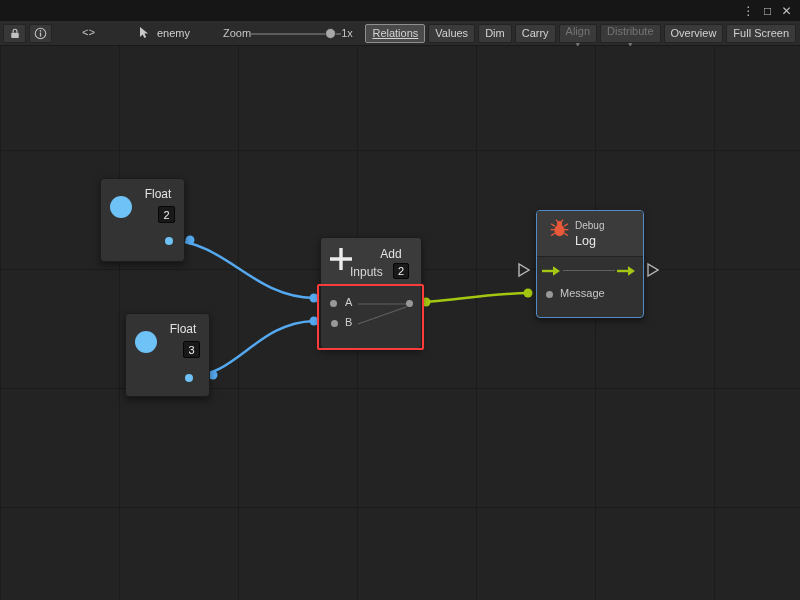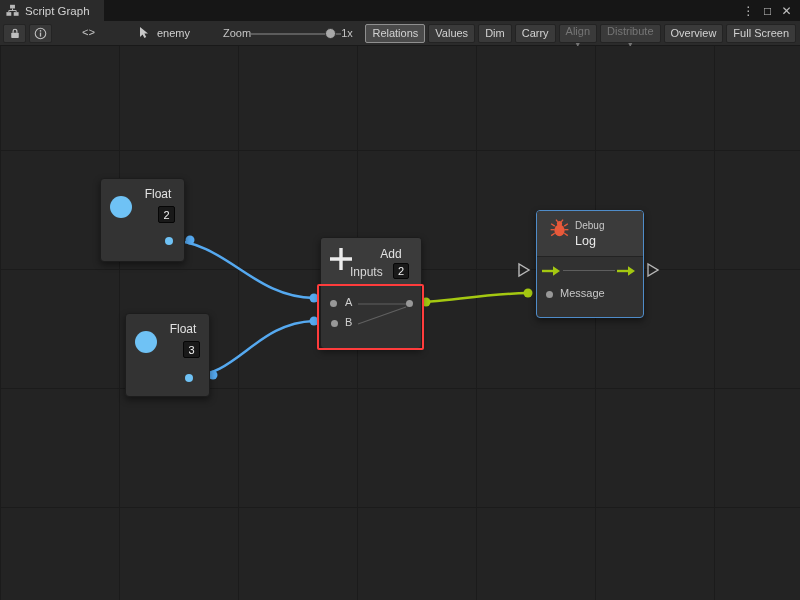--- a/index.html
+++ b/index.html
@@ -17,21 +17,21 @@
   .toolbar { height:25px; background:#2b2b2b; border-bottom:1px solid #191919; display:flex; align-items:center; padding:0 3px; gap:3px; flex:0 0 auto; }
   .ibtn { width:23px; height:19px; display:flex; align-items:center; justify-content:center; background:#383838; border:1px solid #242424; border-radius:2px; color:#c5c5c5; }
   .code-btn { margin-left:22px; font-family:"Liberation Mono","DejaVu Sans Mono",monospace; font-size:11px; background:none; border:none; }
   .graph-name { margin-left:36px; display:flex; align-items:center; gap:6px; color:#d0d0d0; font-size:11px; }
   .zoom-group { margin-left:30px; display:flex; align-items:center; color:#c4c4c4; font-size:11px; }
   .slider { position:relative; width:90px; height:19px; }
   .slider .track { position:absolute; left:0; right:0; top:9px; height:2px; background:#5c5c5c; }
   .slider .handle { position:absolute; top:4px; left:74px; width:11px; height:11px; border-radius:50%; background:#a9a9a9; border:1px solid #333; }
   .tbtn-group { margin-left:auto; display:flex; align-items:center; gap:3px; padding-right:1px; }
   .tbtn { height:19px; padding:0 6px; font-size:11px; color:#d2d2d2; background:#3a3a3a; border:1px solid #232323; border-radius:2px; display:flex; align-items:center; gap:3px; cursor:default; white-space:nowrap; }
-  .tbtn.active { background:#4a4a4a; border-color:#8f8f8f; }
+  .tbtn.active { background:#4a4a4a; border-color:#8f8f8f;text-decoration:underline; }
   .tbtn.disabled { color:#757575;flex-direction:column; }
   .dd-arrow { font-size:8px; color:inherit; }
 
   
   .canvas { position:relative; width:800px; height:554px; background:#232323; overflow:hidden;
     background-image:
       linear-gradient(to right, #1b1b1b 1px, transparent 1px),
       linear-gradient(to bottom, #1b1b1b 1px, transparent 1px);
     background-size:119px 119px;
     background-position:0px -15px;
@@ -63,29 +63,20 @@
   .rel-line { position:absolute; background:#5e5e5e; }
 
   .red-select { position:absolute; left:317px; top:238px; width:107px; height:66px; border:2px solid #ff3c3c; border-radius:2px; pointer-events:none; }
 </style>
 </head>
 <body>
 
 <div class="window">
 
   <div class="titlebar">
-    <div class="tab">
-      <svg width="13" height="13" viewBox="0 0 16 16">
-        <rect x="5" y="1" width="6" height="4.5" fill="#b8b8b8"></rect>
-        <rect x="0.5" y="10" width="6" height="4.5" fill="#b8b8b8"></rect>
-        <rect x="9.5" y="10" width="6" height="4.5" fill="#b8b8b8"></rect>
-        <path d="M8 5.5 V8 M3.5 10 V8 H12.5 V10" stroke="#b8b8b8" stroke-width="1.2" fill="none"></path>
-      </svg>
-      <span>Script Graph</span>
-    </div>
     <div class="win-controls">
       <span>⋮</span>
       <span>□</span>
       <span>✕</span>
     </div>
   </div>
 
   <div class="toolbar">
     <div class="ibtn">
       <svg width="12" height="13" viewBox="0 0 16 16">

